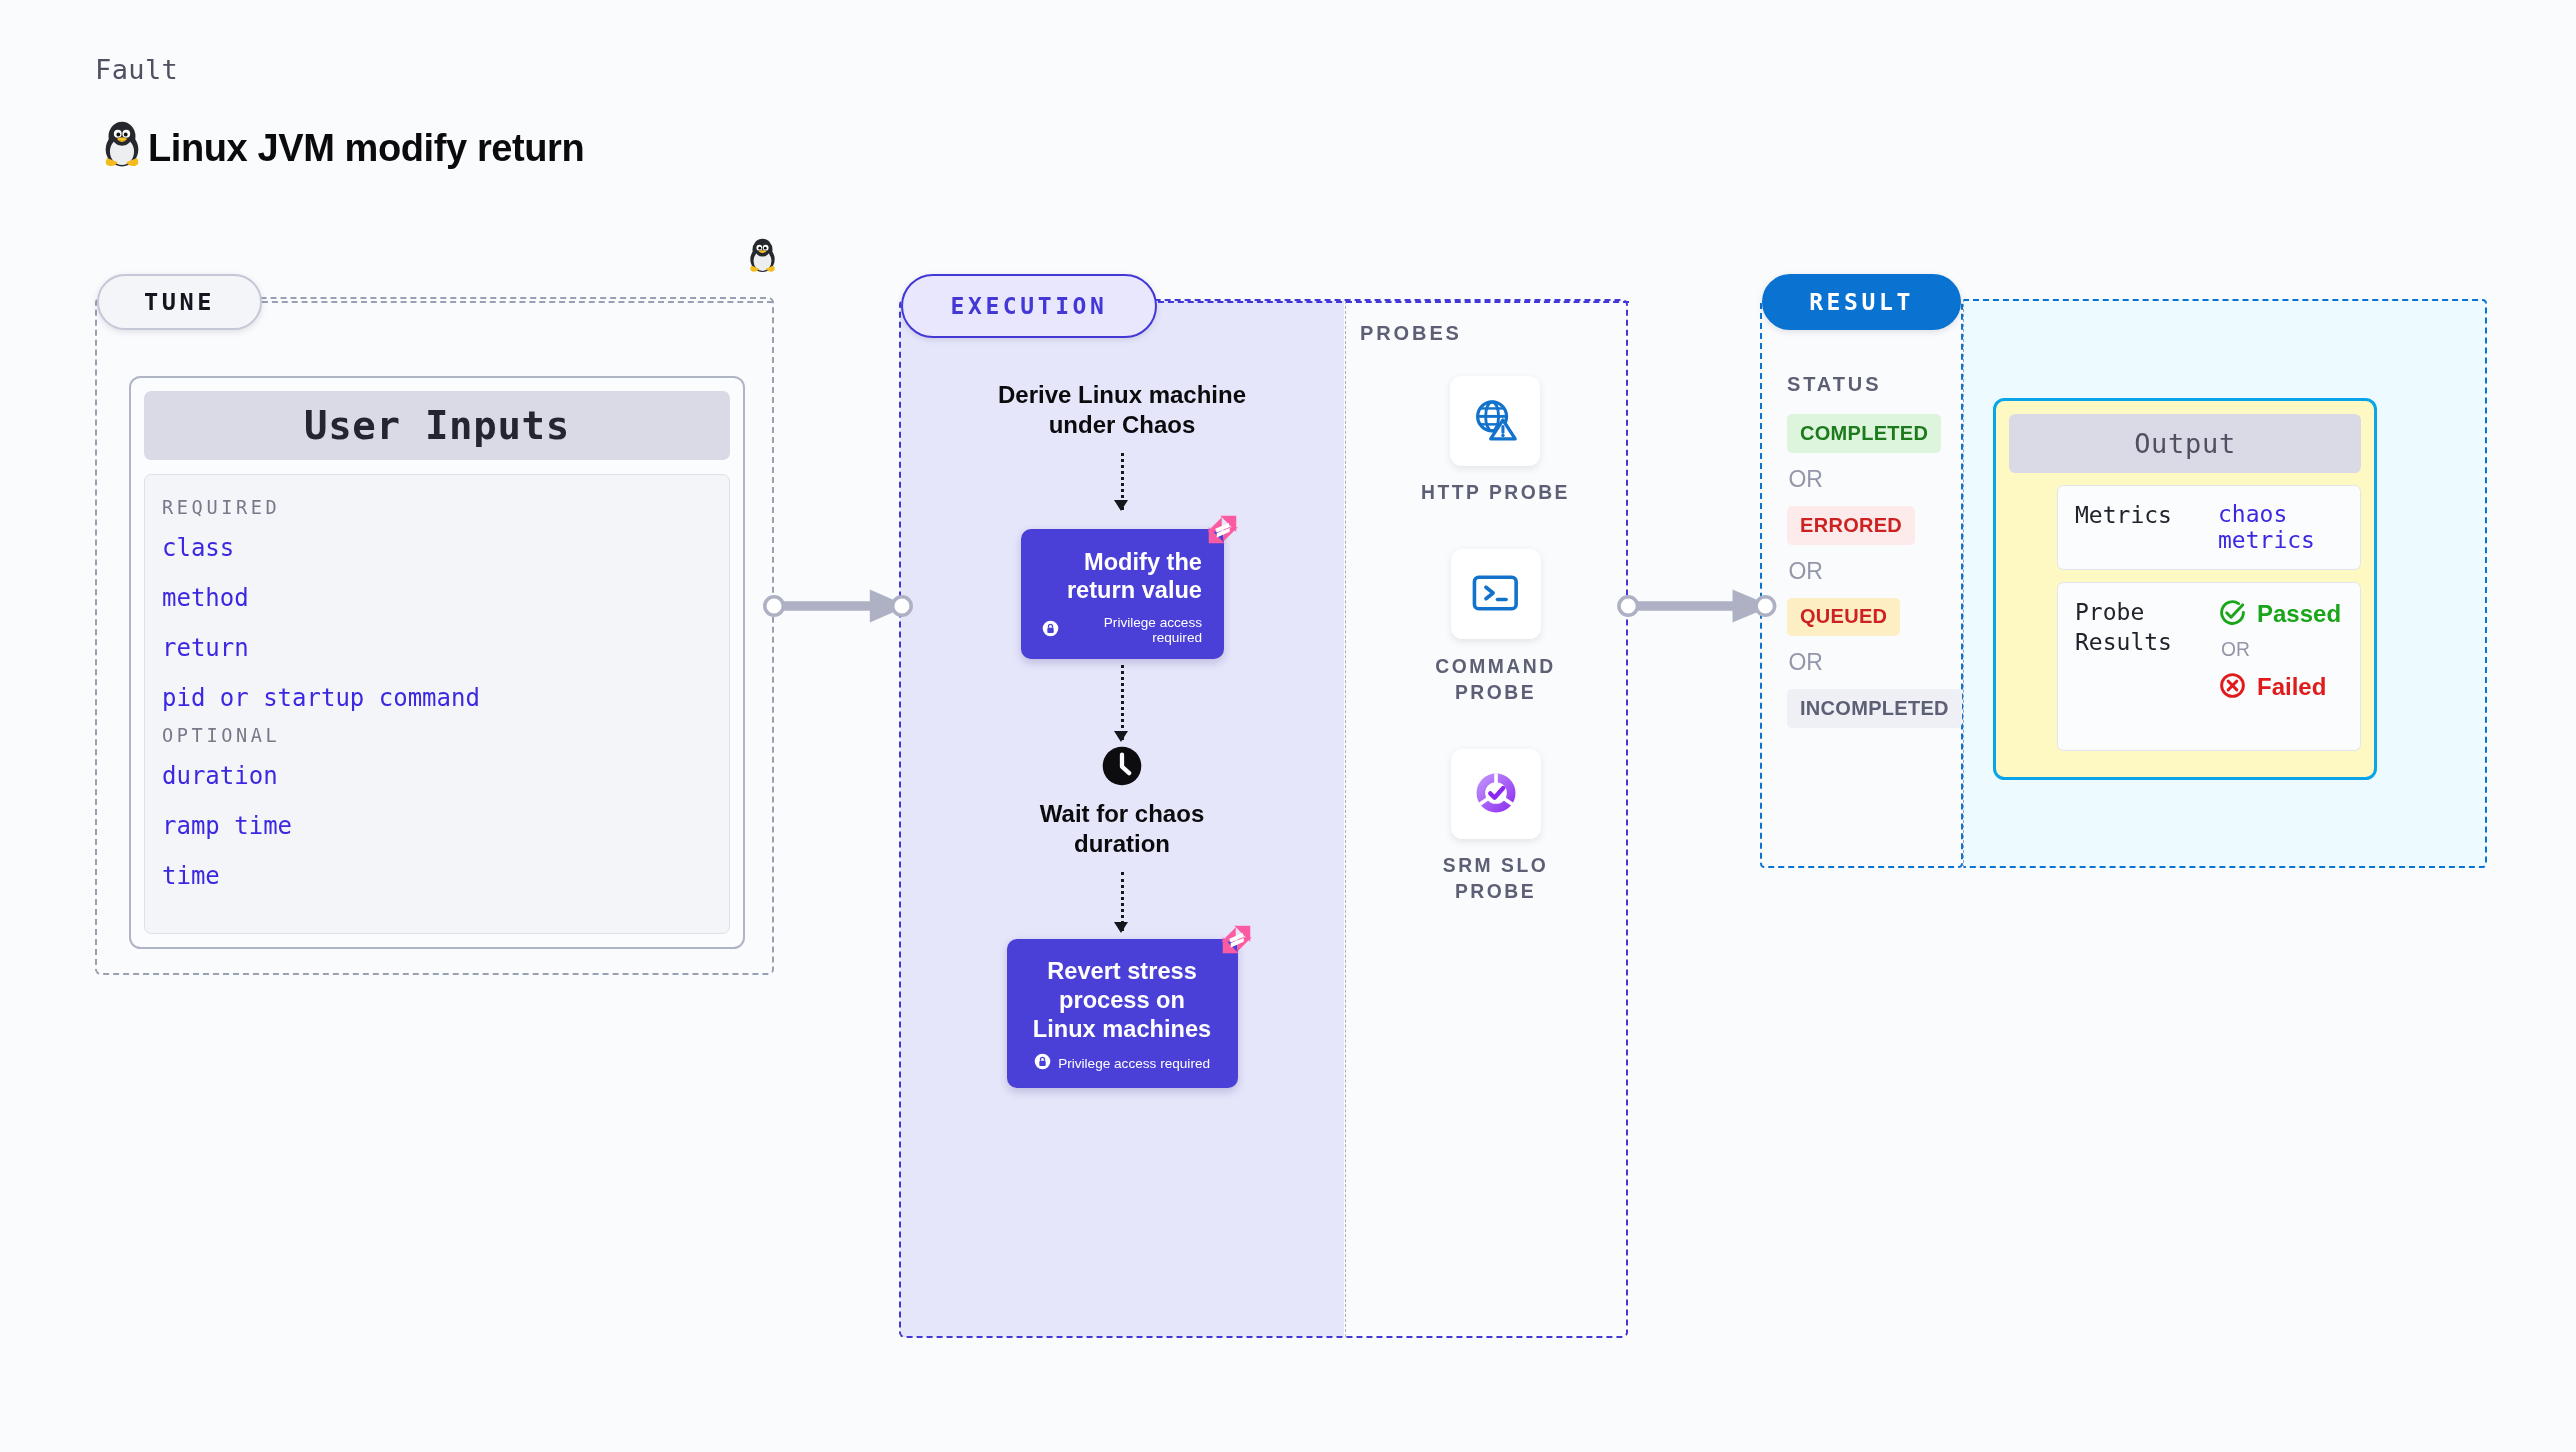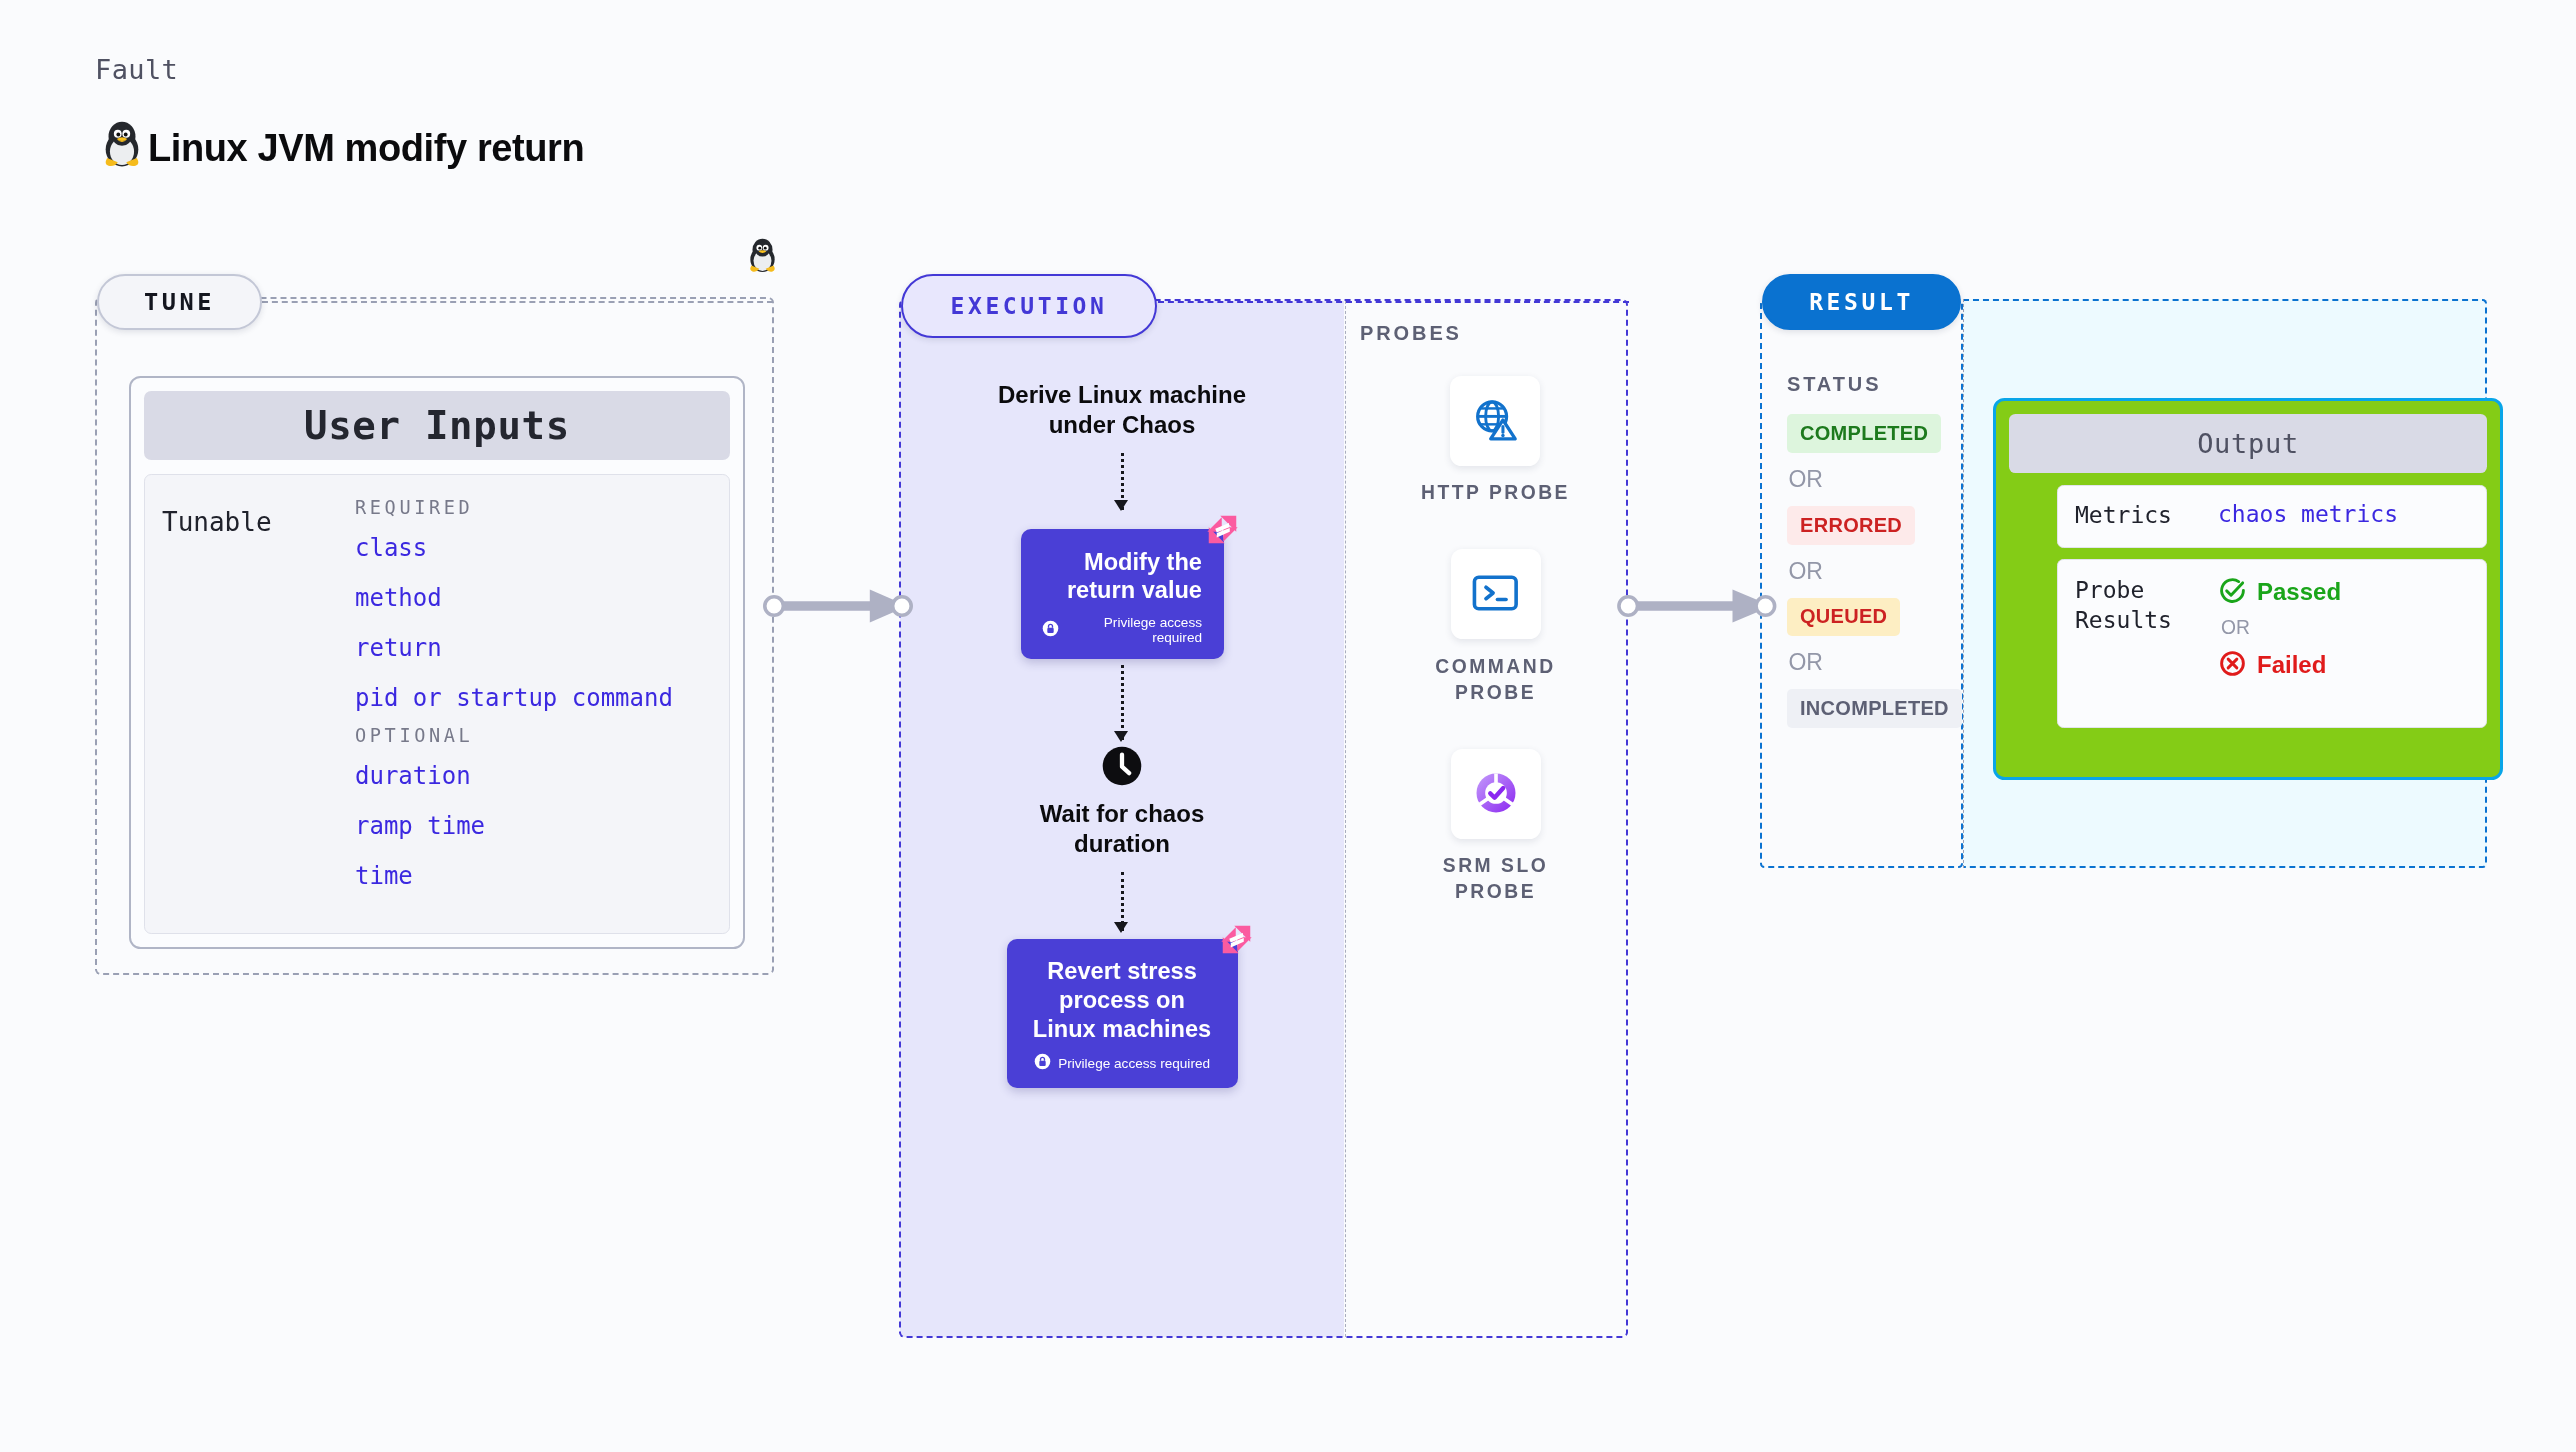--- a/index.html
+++ b/index.html
@@ -191,22 +191,22 @@
   .status-badge {
     display: inline-block; padding: 7.9px 13px; border-radius: 5px;
     font-size: 20px; font-weight: 700; letter-spacing: 0.3px;
   }
   .or-text {
     font-size: 23px; color: #9397a8; margin: 13px 0 13px 1.4px;
   }
 
   
   #output-card {
-    position: absolute; left: 1993px; top: 398px; width: 510px; height: 382px;
-    background: #84cc16; border: 3.6px solid #09a5e8; border-radius: 11.5px;
+    position: absolute; left: 1993px; top: 398px; width: 384px; height: 382px;
+    background: #fef9c3; border: 3.6px solid #09a5e8; border-radius: 11.5px;
     padding: 13px;
   }
   #output-header {
     height: 59px; background: #d9dae6; border-radius: 6.4px;
     display: flex; align-items: center; justify-content: center;
     font-family: "DejaVu Sans Mono", monospace;
     font-size: 27px; color: #4f5162; letter-spacing: 0.7px;
   }
   .out-row {
     margin-top: 11.5px; background: #fbfcfe; border: 1.4px solid #e2e4ec;
@@ -267,21 +267,20 @@
         <circle cx="36.2" cy="23" r="2.7" fill="#111"></circle>
       <path d="M23.5 29.5 q7.5 -5 15 0 q-7.5 5.5 -15 0z" fill="#fcc21b"></path>
       <path d="M10 56 q-5 9 2 11 q8 2 13 -5z" fill="#f5bb1c"></path>
       <path d="M52 56 q5 9 -2 11 q-8 2 -13 -5z" fill="#f5bb1c"></path>
     </svg>
   </div>
 
   <div id="user-inputs-card">
     <div id="user-inputs-header">User Inputs</div>
     <div id="tunable-body">
-      <div id="tunable-label">Tunable</div>
       <div id="tunable-list">
         <div class="group-head">REQUIRED</div>
         <div class="tunable-item">class</div>
         <div class="tunable-item">method</div>
         <div class="tunable-item">return</div>
         <div class="tunable-item tight">pid or startup command</div>
         <div class="group-head">OPTIONAL</div>
         <div class="tunable-item">duration</div>
         <div class="tunable-item">ramp time</div>
         <div class="tunable-item">time</div>

